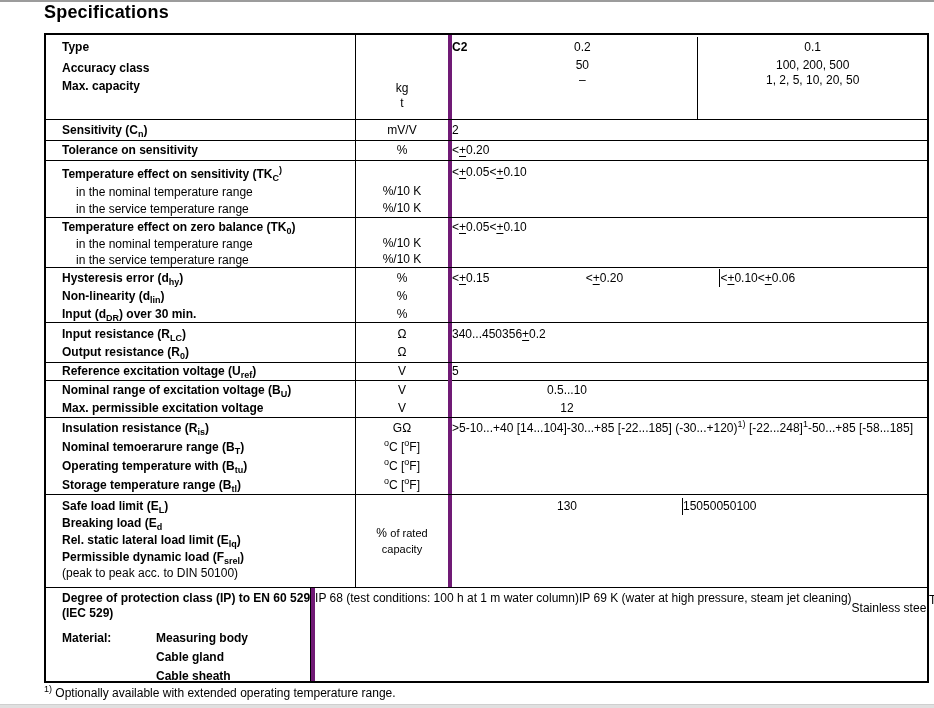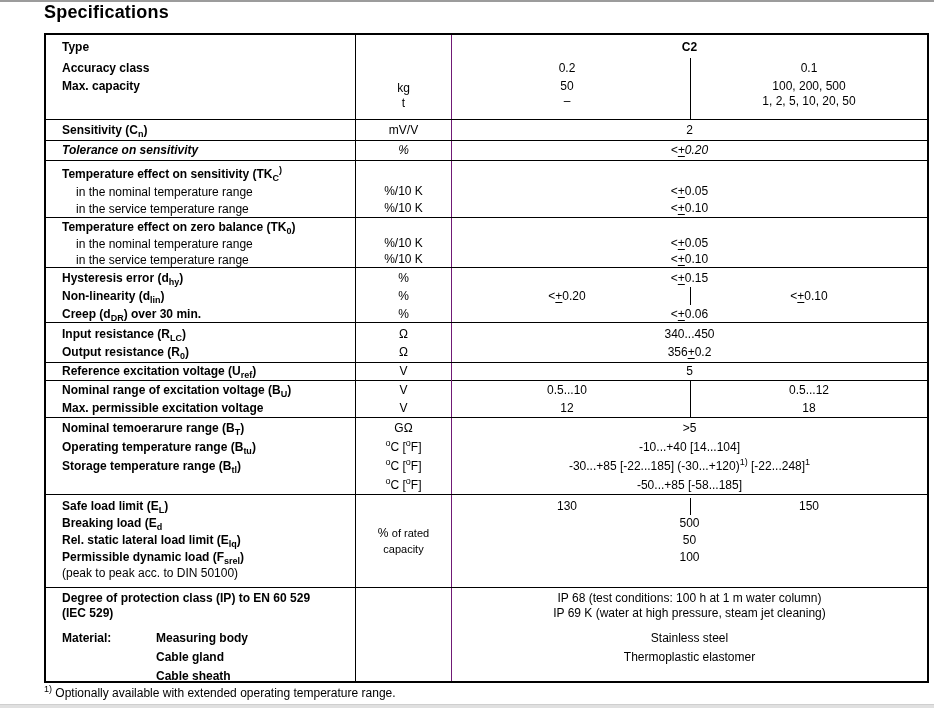--- a/index.html
+++ b/index.html
@@ -9,52 +9,52 @@
     overflow:hidden;
   }
   .topline{position:absolute;left:0;top:0;width:934px;height:2px;background:#9c9c9c;}
   .bottomline{position:absolute;left:0;top:704px;width:934px;height:3px;background:#e0e0e0;border-top:1px solid #cfcfcf;}
   .title{position:absolute;left:44px;top:2px;font-size:18px;font-weight:bold;letter-spacing:.2px;}
 
   .spec-table{position:absolute;left:44px;top:33px;width:881px;border:2px solid #000;background:#fff;}
   .sec{display:flex;border-top:1px solid #000;box-sizing:border-box;}
   .sec:first-child{border-top:none;}
   .c-label{width:309px;box-sizing:border-box;padding-left:16px;}
-  .c-unit{width:97px;box-sizing:border-box;border-left:1px solid #000;border-right:1px solid #701a75;
+  .c-unit{width:97px;box-sizing:border-box;border-left:1px solid #000;border-right:4px solid #701a75;
           display:flex;flex-direction:column;align-items:center;text-align:center;}
-  .c-val{flex:1;box-sizing:border-box;display:flex;flex-direction:column;text-align:center;}
+  .c-val{flex:1;box-sizing:border-box;display:flex;text-align:center;}
   .ln{white-space:nowrap;}
   .c-label .ln{font-weight:bold;}
   .c-label .plain{font-weight:normal;}
   .ind{padding-left:14px;}
   .h15{height:15px;line-height:15px;}
   .h16{height:16px;line-height:16px;}
   .h17{height:17px;line-height:17px;}
   .h18{height:18px;line-height:18px;}
   .h19{height:19px;line-height:19px;}
   .h20{height:20px;line-height:20px;}
   .h21{height:21px;line-height:21px;}
   .h43{height:43px;}
   .pt2{padding-top:2px;} .pt3{padding-top:3px;} .pt1{padding-top:1px;}
   .split{display:flex;flex:1;}
   .split .v1{width:230px;box-sizing:border-box;text-align:center;}
-  .split .v2{flex:1;border-left:1px solid #000;box-sizing:border-box;text-align:center;margin-left:8px;}
+  .split .v2{flex:1;border-left:1px solid #000;box-sizing:border-box;text-align:center;}
   .bold{font-weight:bold;}
   sub{font-size:9px;line-height:0;}
   sup{font-size:9px;line-height:0;}
   .u{text-decoration:underline;text-underline-offset:2px;}
   .small{font-size:11px;}
   .centercol{justify-content:center;}
   .mt8{margin-top:8px;}
   .mat{display:flex;}
   .mat .mword{width:94px;}
   .footnote{position:absolute;left:44px;top:686px;font-size:12px;white-space:nowrap;}
 
   
-  .s1{height:84px;} .s2{height:21px;} .s3{height:20px;font-style:italic;} .s4{height:57px;}
+  .s1{height:84px;} .s2{height:21px;} .s3{height:20px;} .s4{height:57px;}
   .s5{height:50px;} .s6{height:55px;} .s7{height:40px;} .s8{height:18px;}
   .s9{height:37px;align-items:flex-end;} .s10{height:77px;} .s11{height:93px;} .s12{height:94px;}
 </style>
 </head>
 <body>
 
 <div class="topline"></div>
 <div class="title">Specifications</div>
 
 <div class="spec-table">
@@ -144,21 +144,21 @@
       <div class="h17"></div>
       <div class="ln h16"><span>&lt;</span><span class="u">+</span><span>0.05</span></div>
       <div class="ln h16"><span>&lt;</span><span class="u">+</span><span>0.10</span></div>
     </div>
   </div>
 
   <div class="sec s6">
     <div class="c-label pt1">
       <div class="ln h18"><span>Hysteresis error (d</span><sub>hy</sub><span>)</span></div>
       <div class="ln h18"><span>Non-linearity (d</span><sub>lin</sub><span>)</span></div>
-      <div class="ln h18"><span>Creep (d</span><sub>DR</sub><span>) over 30 min.</span></div>
+      <div class="ln h18"><span>Input (d</span><sub>DR</sub><span>) over 30 min.</span></div>
     </div>
     <div class="c-unit pt1">
       <div class="ln h18">%</div>
       <div class="ln h18">%</div>
       <div class="ln h18">%</div>
     </div>
     <div class="c-val pt1">
       <div class="ln h18"><span>&lt;</span><span class="u">+</span><span>0.15</span></div>
       <div class="split" style="flex:0 0 18px;">
         <div class="v1 ln h18"><span>&lt;</span><span class="u">+</span><span>0.20</span></div>
@@ -203,32 +203,29 @@
     <div class="c-unit pt1">
       <div class="ln h18">V</div>
       <div class="ln h18">V</div>
     </div>
     <div class="c-val">
       <div class="split">
         <div class="v1 pt1">
           <div class="ln h18">0.5...10</div>
           <div class="ln h18">12</div>
         </div>
-        <div class="v2 pt1">
-          <div class="ln h18">0.5...12</div>
-          <div class="ln h18">18</div>
-        </div>
       </div>
     </div>
   </div>
 
   <div class="sec s10">
     <div class="c-label pt1">
+      <div class="ln h19"><span>Insulation resistance (R</span><sub>is</sub><span>)</span></div>
       <div class="ln h19"><span>Nominal temoerarure range (B</span><sub>T</sub><span>)</span></div>
-      <div class="ln h19"><span>Operating temperature range (B</span><sub>tu</sub><span>)</span></div>
+      <div class="ln h19"><span>Operating temperature with (B</span><sub>tu</sub><span>)</span></div>
       <div class="ln h19"><span>Storage temperature range (B</span><sub>tl</sub><span>)</span></div>
     </div>
     <div class="c-unit pt1">
       <div class="ln h19">GΩ</div>
       <div class="ln h19"><sup>o</sup><span>C [</span><sup>o</sup><span>F]</span></div>
       <div class="ln h19"><sup>o</sup><span>C [</span><sup>o</sup><span>F]</span></div>
       <div class="ln h19"><sup>o</sup><span>C [</span><sup>o</sup><span>F]</span></div>
     </div>
     <div class="c-val pt1">
       <div class="ln h19">&gt;5</div>

